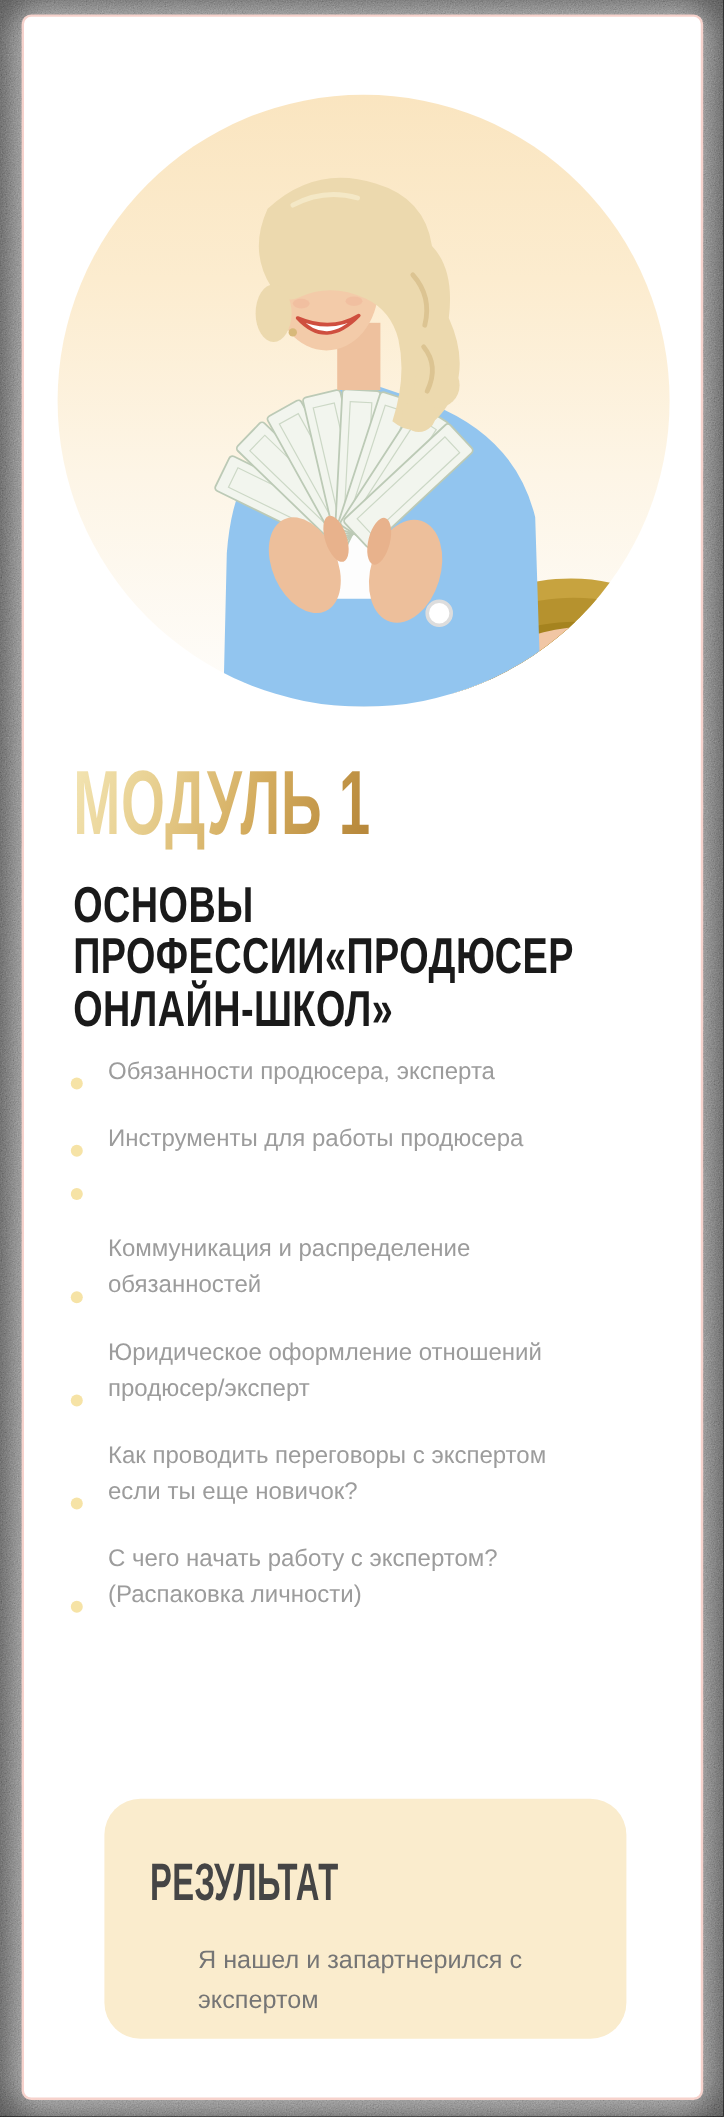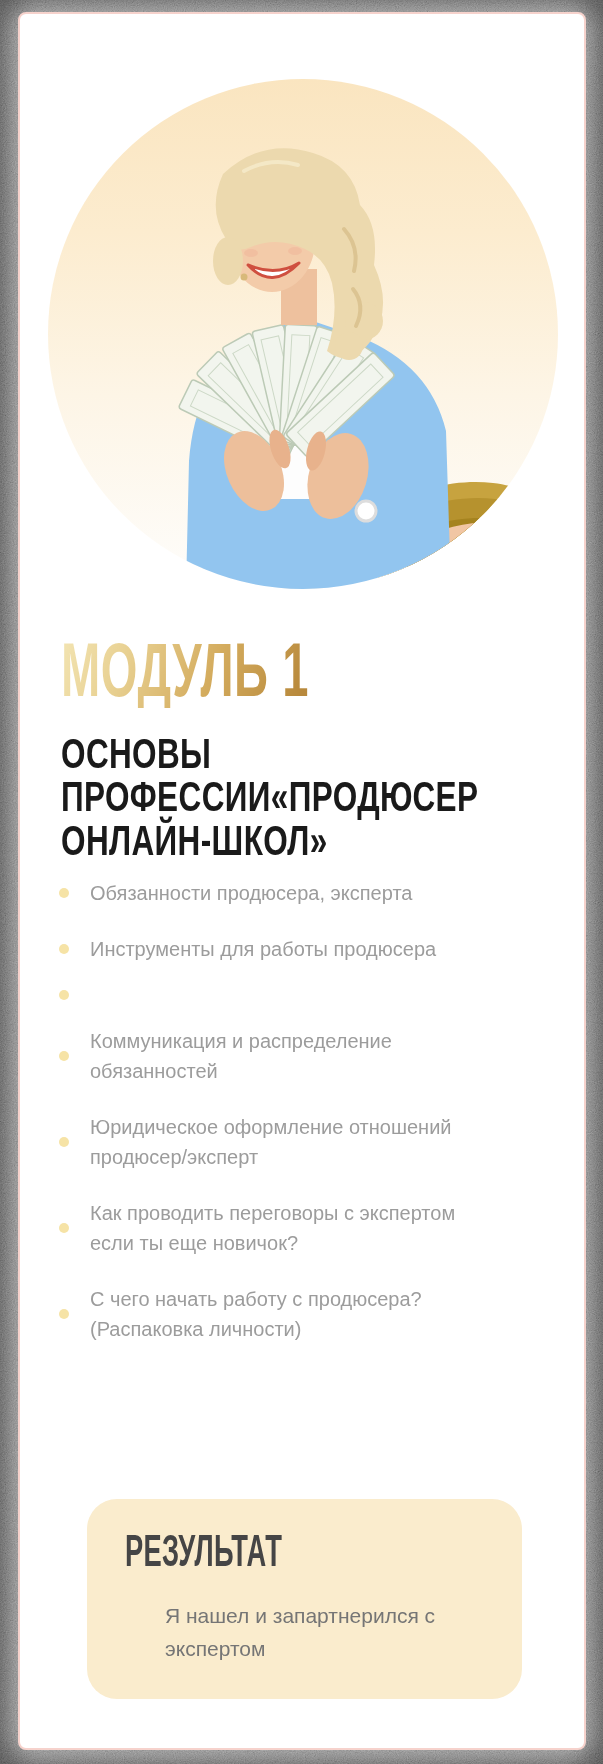--- a/index.html
+++ b/index.html
@@ -51,37 +51,37 @@
     transform:scaleX(0.75); transform-origin:left top;
     color:#1a1a1a; white-space:pre-line; width:700px;
   }
 
   
   .bullet-list {
     position:absolute; left:39px; top:864px; width:420px;
     list-style:none; margin:0; padding:0;
   }
   .bullet-item {
-    display:flex; align-items:center; margin-bottom:26px;
+    display:flex; align-items:flex-end; margin-bottom:26px;
   }
   .bullet-dot {
     flex:0 0 10px; width:10px; height:10px; border-radius:50%;
     background:#f6e3a6; margin-right:21px;
   }
   .bullet-text {
     font-size:20px; line-height:30px; color:#9c9c9c; max-width:382px;
   }
   .bullet-item:nth-child(8) { align-items:flex-start; }
   .bullet-item:nth-child(8) .bullet-dot { margin-top:28px; }
   .bullet-item:nth-child(8) .bullet-text { max-width:252px; }
 
   
   .result-box {
     position:absolute; left:67px; top:1485px; width:435px; height:200px;
-    background:#faeccd; border-radius:30px; padding:30px 38px;
+    background:#faeccd; border-radius:30px; padding:48px 38px;
   }
   .result-heading {
     font-size:44px; font-weight:800; line-height:1; letter-spacing:.5px;
     transform:scaleX(0.62); transform-origin:left top;
     color:#454545; white-space:nowrap;
   }
   .result-text {
     margin-top:26px; font-size:21px; line-height:33px; color:#757575;
     max-width:330px;
     margin-left:40px;
@@ -216,21 +216,21 @@
         <li class="bullet-item">
           <span class="bullet-dot"></span>
           <span class="bullet-text">Юридическое оформление отношений продюсер/эксперт</span>
         </li>
         <li class="bullet-item">
           <span class="bullet-dot"></span>
           <span class="bullet-text">Как проводить переговоры с экспертом если ты еще новичок?</span>
         </li>
         <li class="bullet-item">
           <span class="bullet-dot"></span>
-          <span class="bullet-text">С чего начать работу с продюсера? (Распаковка личности)</span>
+          <span class="bullet-text">С чего начать работу с экспертом? (Распаковка личности)</span>
         </li>
       </ul>
 
     <div class="result-box">
       <div class="result-heading">РЕЗУЛЬТАТ</div>
       <div class="result-text">Я нашел и запартнерился с экспертом</div>
     </div>
 
   </div>
 </div>

